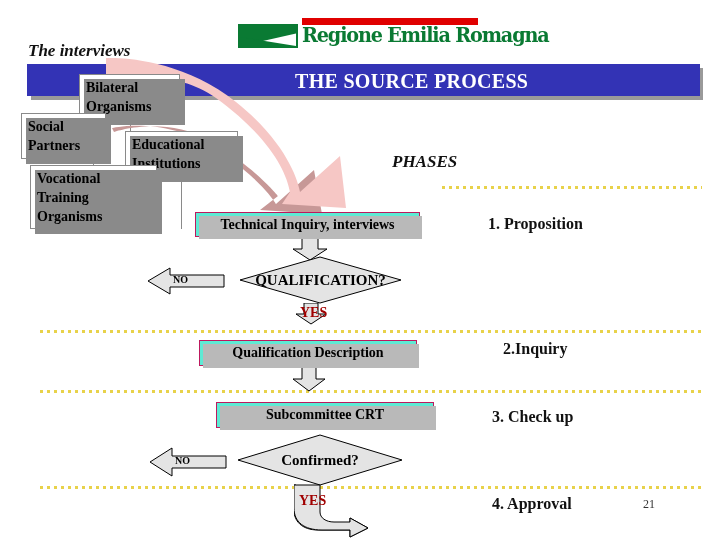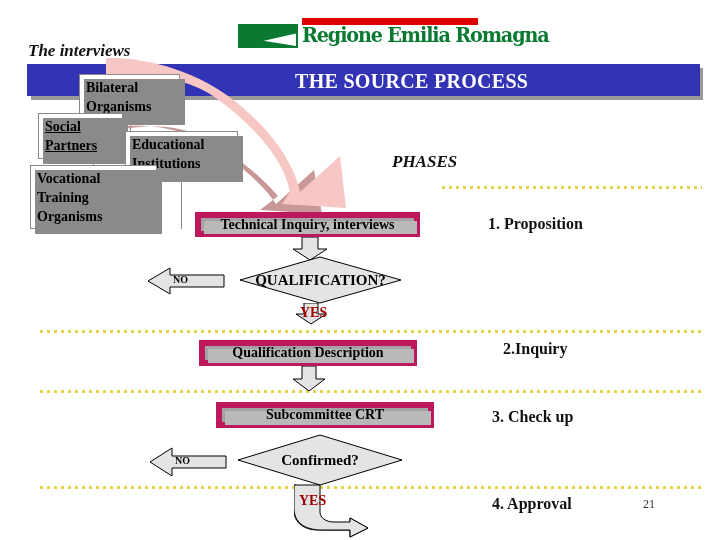--- a/index.html
+++ b/index.html
@@ -30,40 +30,40 @@
 
   
   #pink-arrow{left:100px;top:58px;width:300px;height:155px;z-index:3;}
 
   
   .pbox{background:#ffffff;border:1px solid #8a8a8a;box-sizing:border-box;
         font-size:14px;font-weight:bold;color:#000;line-height:19px;
         padding:3px 5px 3px 6px;z-index:6;}
   .pbox .sh{position:absolute;background:#8a8a8a;z-index:-1;}
   #box-bilateral{left:79px;top:74px;width:101px;height:46px;}
-  #box-social{left:38px;top:113px;width:85px;height:46px;text-decoration:underline;}
+  #box-social{left:21px;top:113px;width:85px;height:46px;}
   #box-edu{left:125px;top:131px;width:113px;height:46px;}
   #box-voc{left:30px;top:165px;width:127px;height:64px;}
 
   
   .vline{background:#8a8a8a;width:1px;z-index:2;}
 
   
   #flow-title{left:392px;top:150px;font-size:17px;font-weight:bold;font-style:italic;
       color:#111;line-height:23px;white-space:nowrap;z-index:6;}
 
   
   .dotsep{height:3px;background-image:radial-gradient(circle,#e8d24a 0 45%,transparent 46%);
       background-size:7px 3px;background-repeat:repeat-x;z-index:4;}
 
   
   .phase{font-size:16px;font-weight:bold;color:#111;white-space:nowrap;z-index:6;}
 
   
-  .fbox{background:#a3a3a3;border:6px solid #be185d;box-sizing:border-box;
+  .fbox{background:#5eead4;border:1px solid #be185d;box-sizing:border-box;
         display:flex;align-items:center;justify-content:center;
         font-size:14px;font-weight:bold;color:#000;white-space:nowrap;z-index:6;}
   .fbox .shdw{position:absolute;left:3px;top:3px;width:100%;height:100%;
         background:#b9b9b9;z-index:-1;}
 
   .diamond{z-index:5;}
   .diamond .dlabel{position:absolute;left:0;top:0;width:100%;height:100%;
         display:flex;align-items:center;justify-content:center;
         font-size:15px;font-weight:bold;color:#000;white-space:nowrap;}
 

